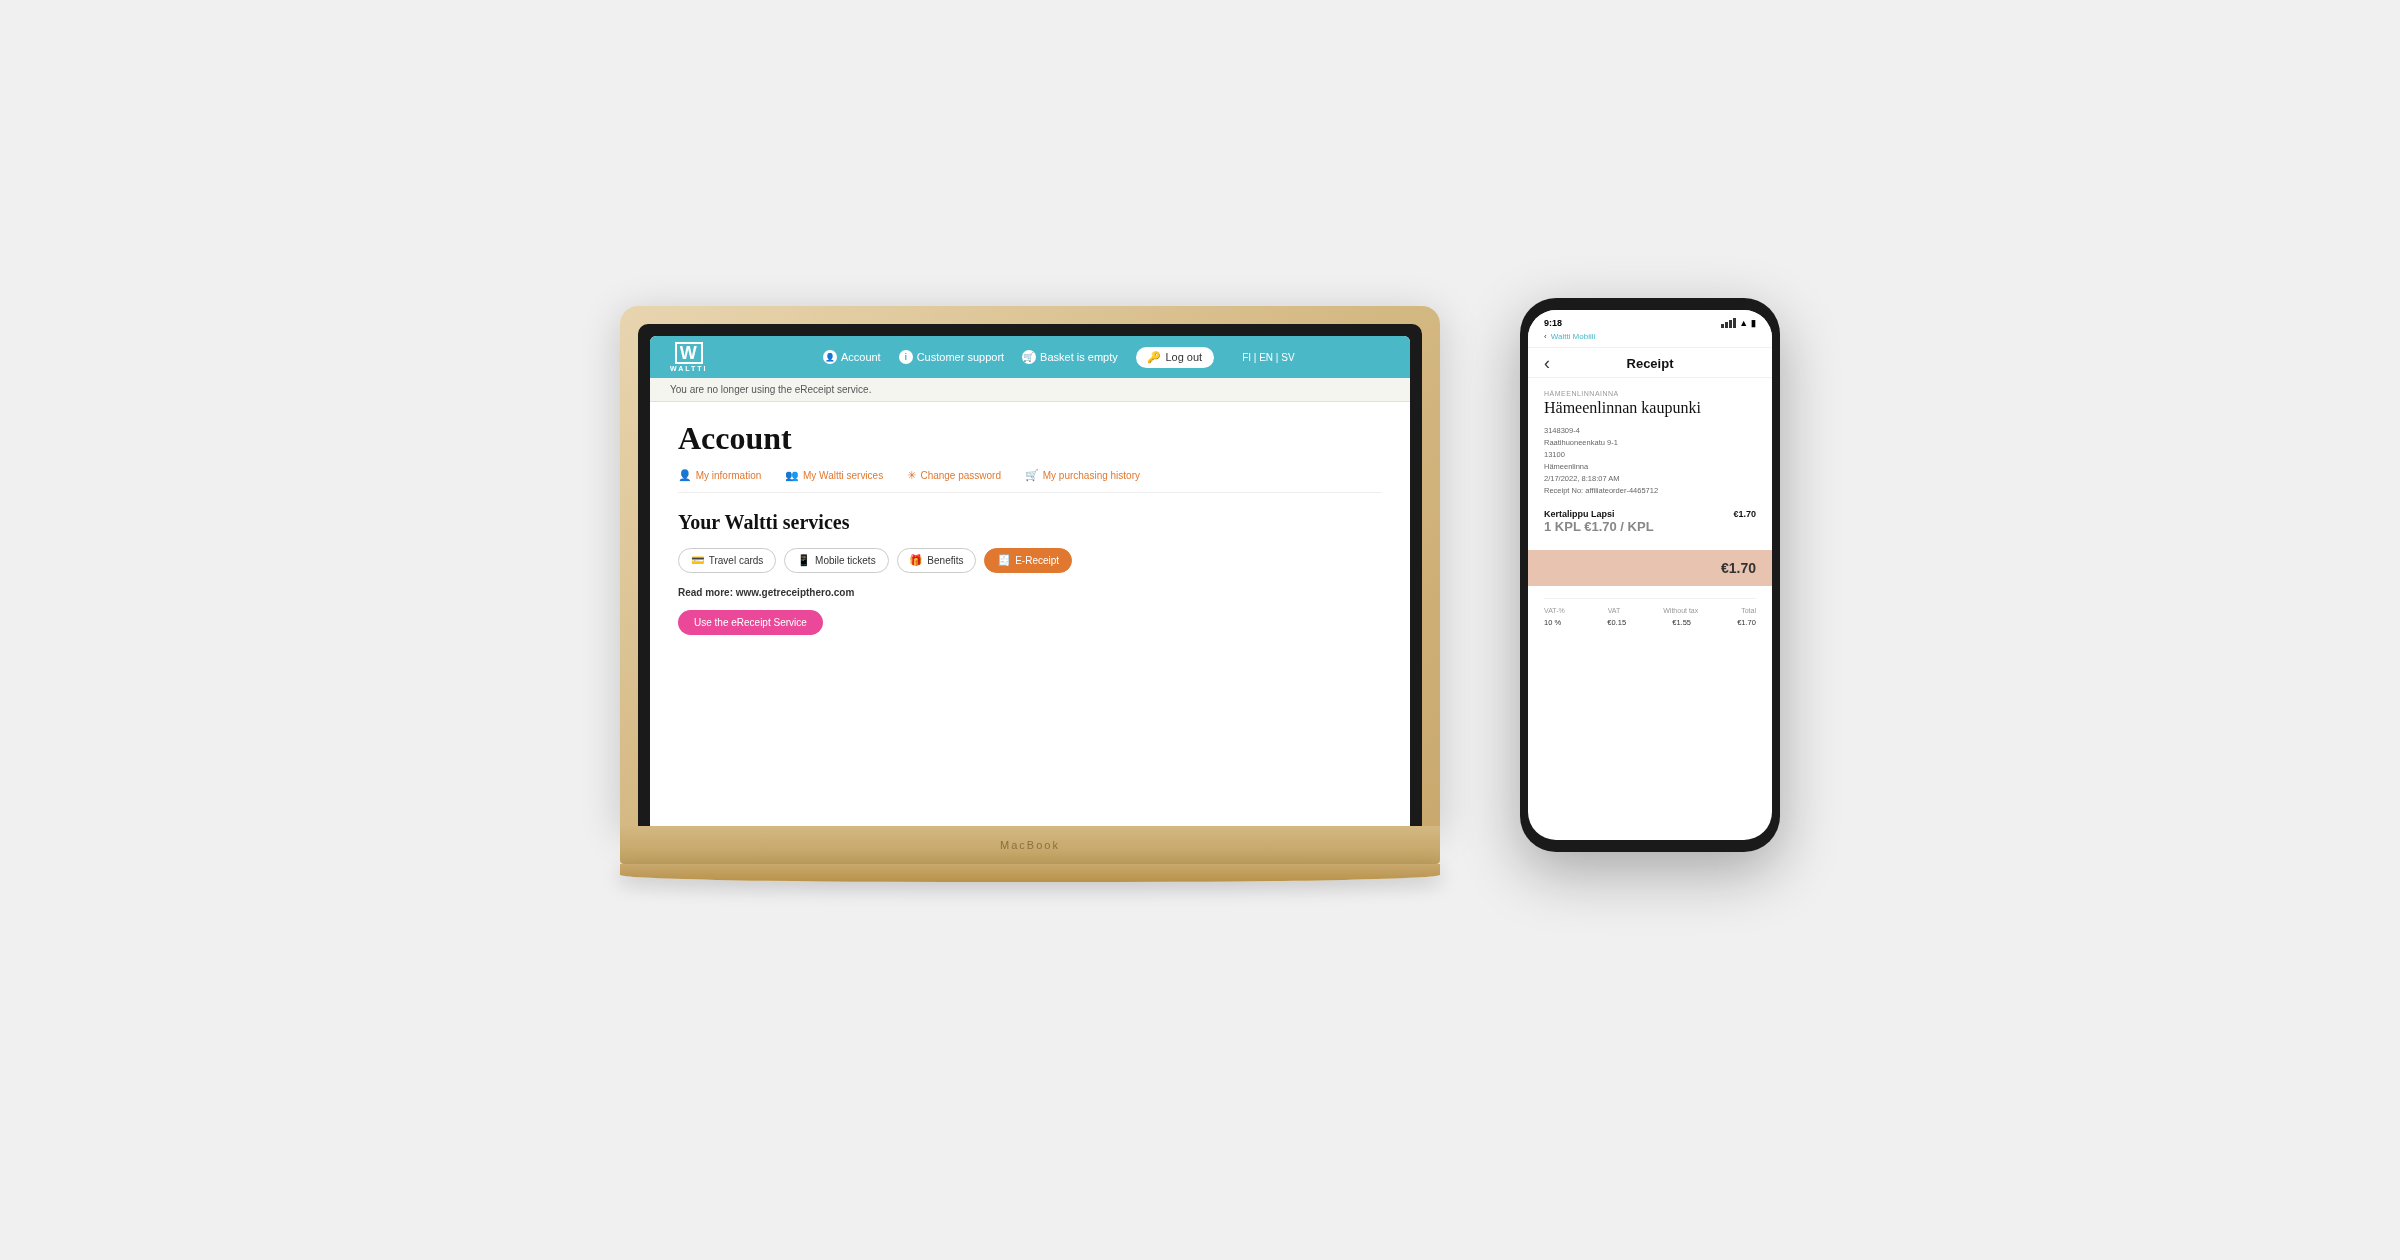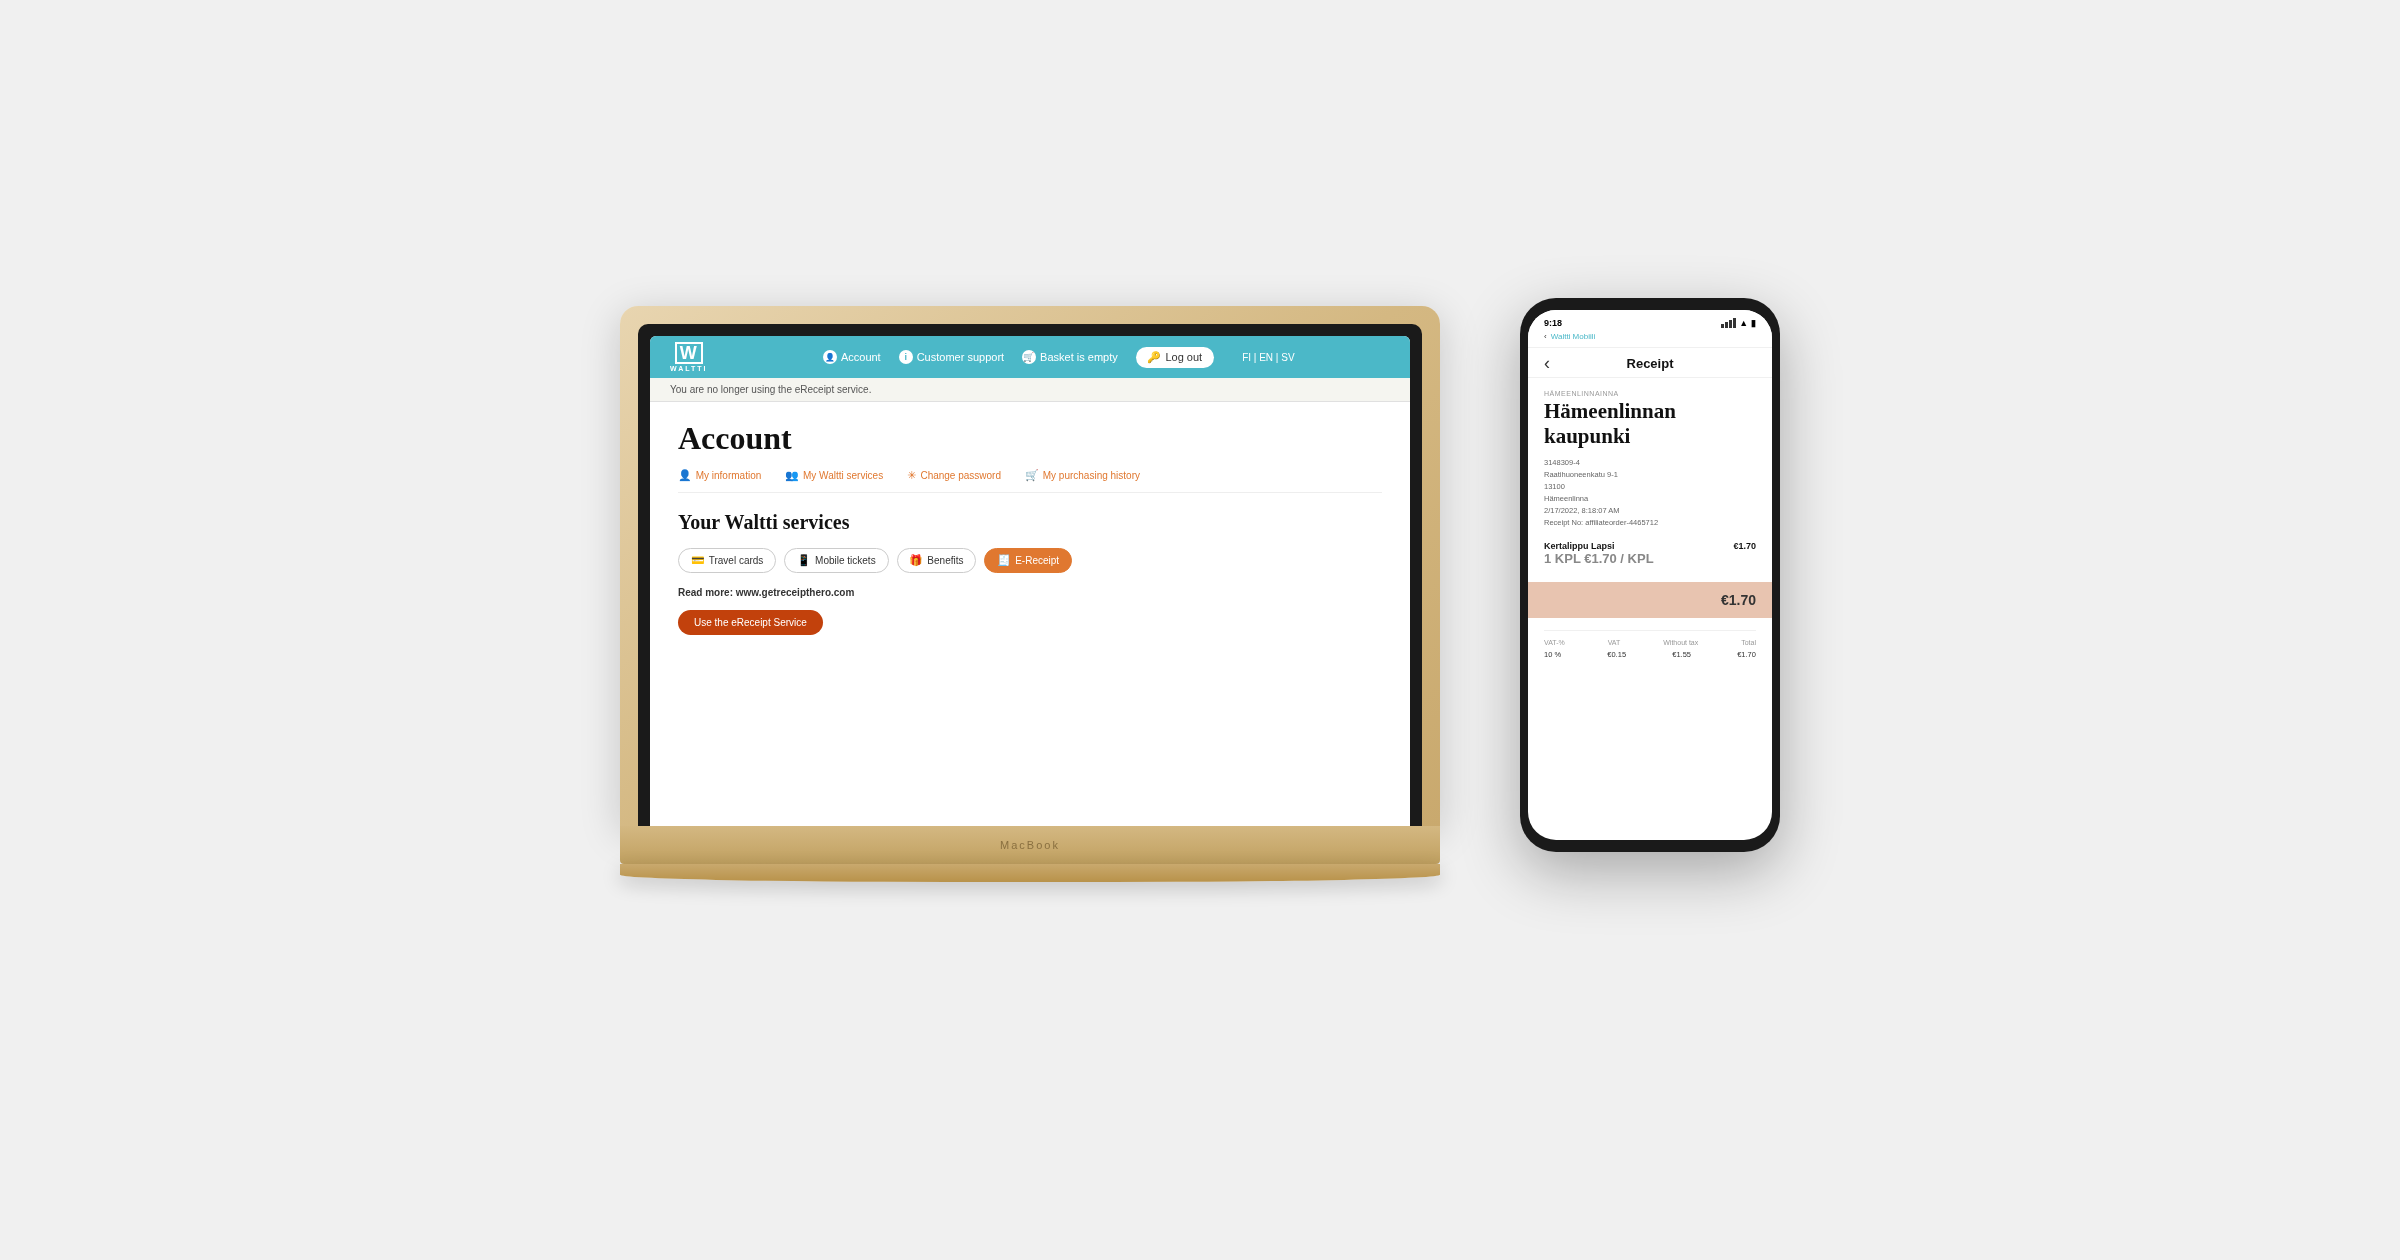--- a/index.html
+++ b/index.html
@@ -224,21 +224,21 @@
     }
     .read-more {
       font-size: 10px;
       color: #333;
       margin-bottom: 12px;
     }
     .read-more span {
       font-weight: 700;
     }
     .use-service-btn {
-      background: #c2410c;
+      background: #ec4899;
       color: white;
       border: none;
       border-radius: 20px;
       padding: 7px 16px;
       font-size: 10px;
       cursor: pointer;
       font-weight: 500;
     }
 
     
@@ -319,22 +319,22 @@
       overflow-y: auto;
     }
     .receipt-shop-label {
       font-size: 7px;
       color: #999;
       text-transform: uppercase;
       letter-spacing: 0.5px;
       margin-bottom: 2px;
     }
     .receipt-shop-name {
-      font-size: 21px;
-      font-weight: 700;
+      font-size: 16px;
+      font-weight: 400;
       color: #111;
       margin-bottom: 8px;
       font-family: Georgia, serif;
     }
     .receipt-details {
       font-size: 7.5px;
       color: #666;
       line-height: 1.6;
       margin-bottom: 12px;
     }

